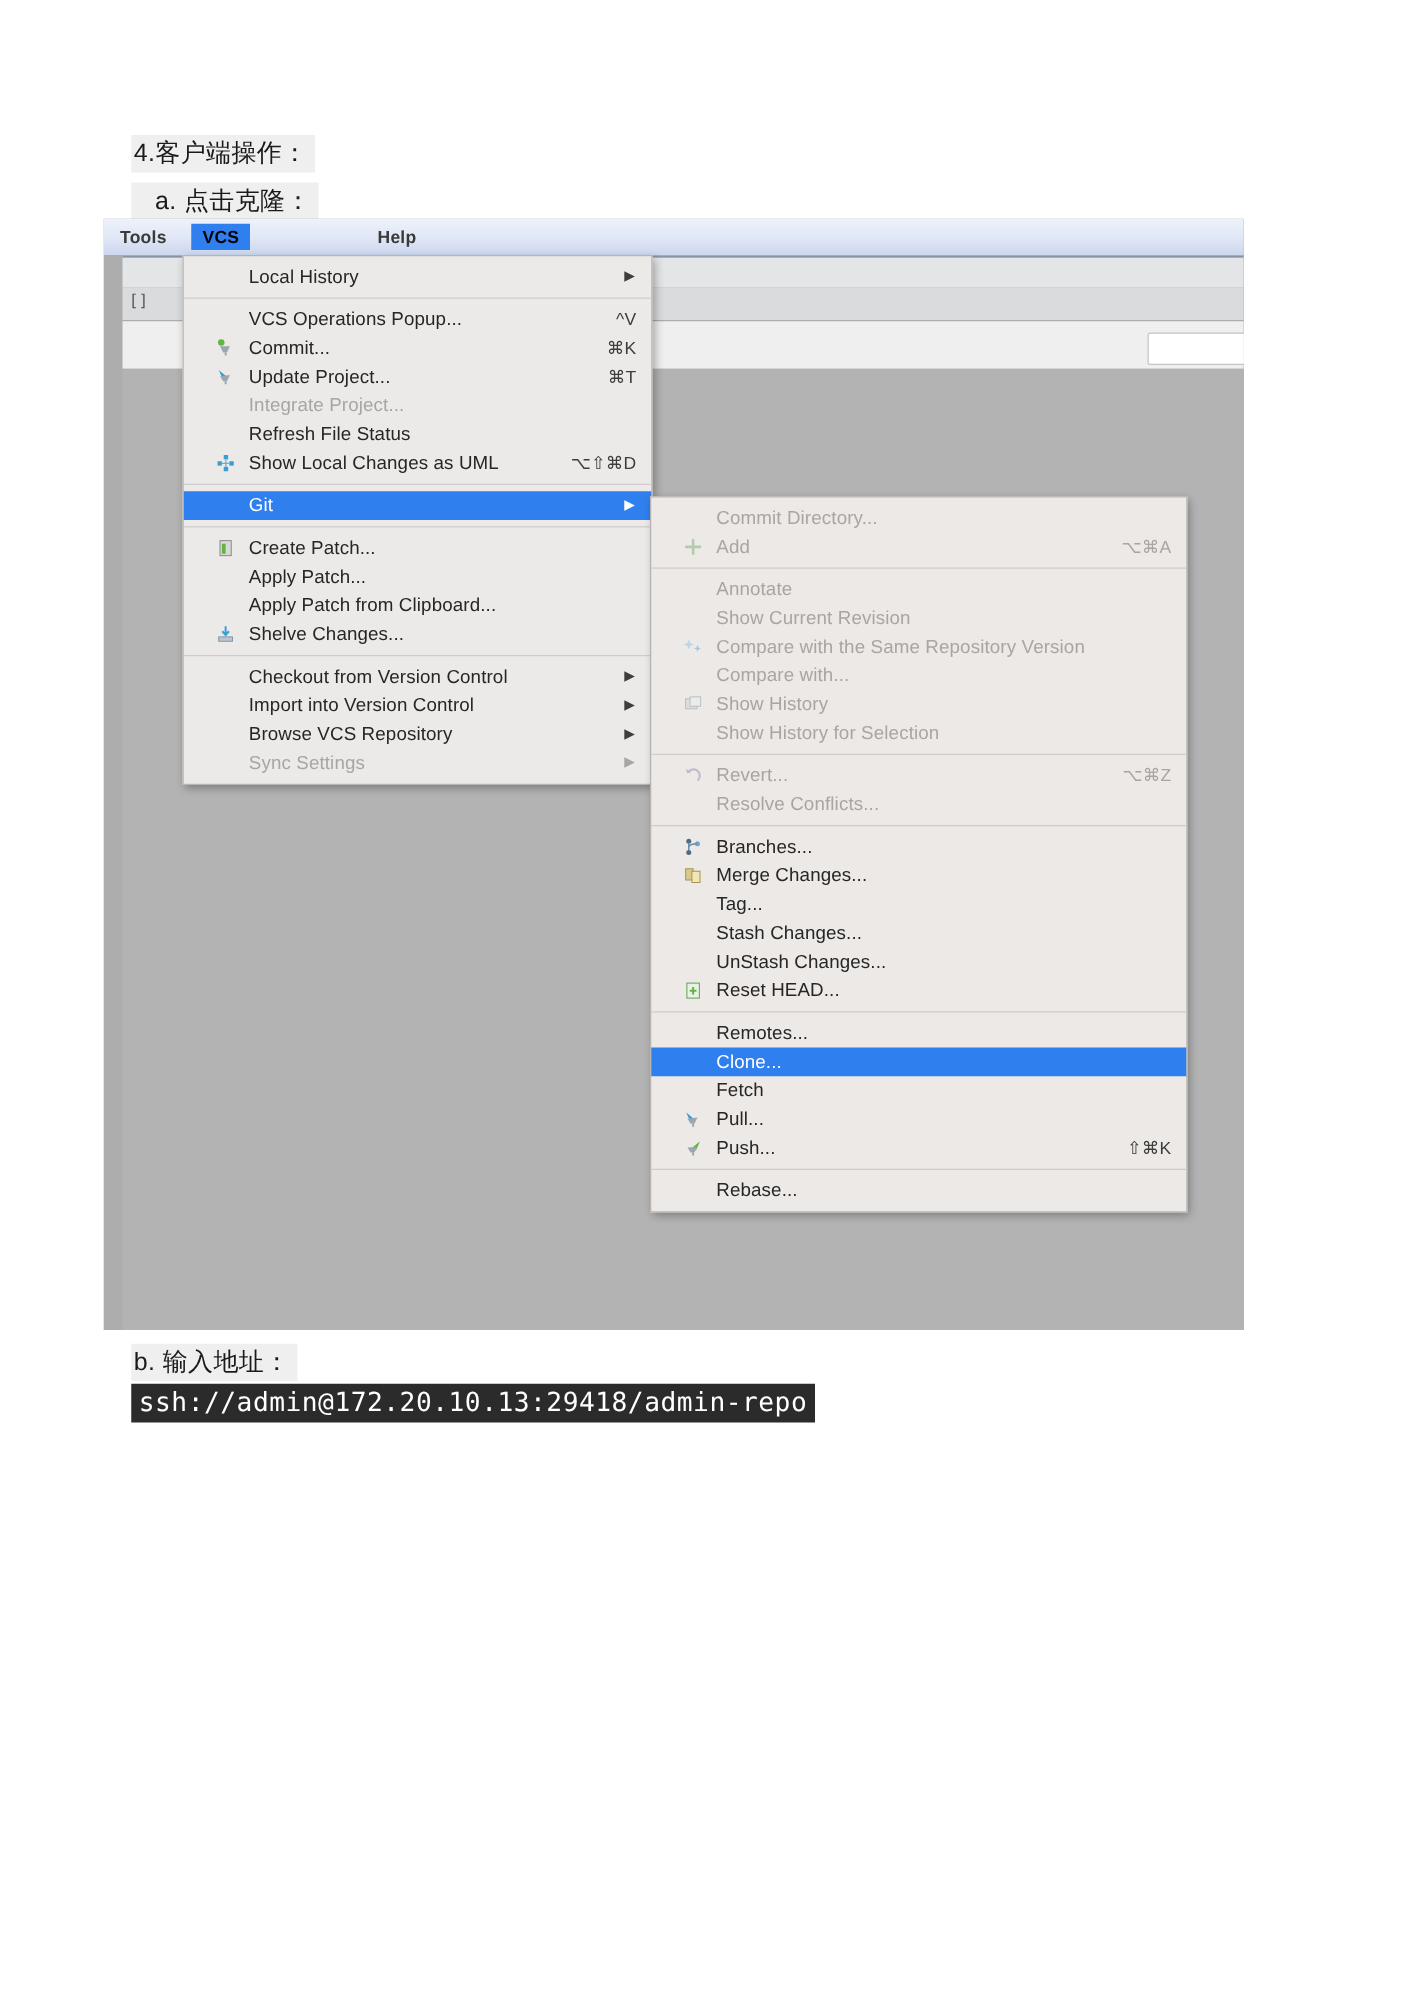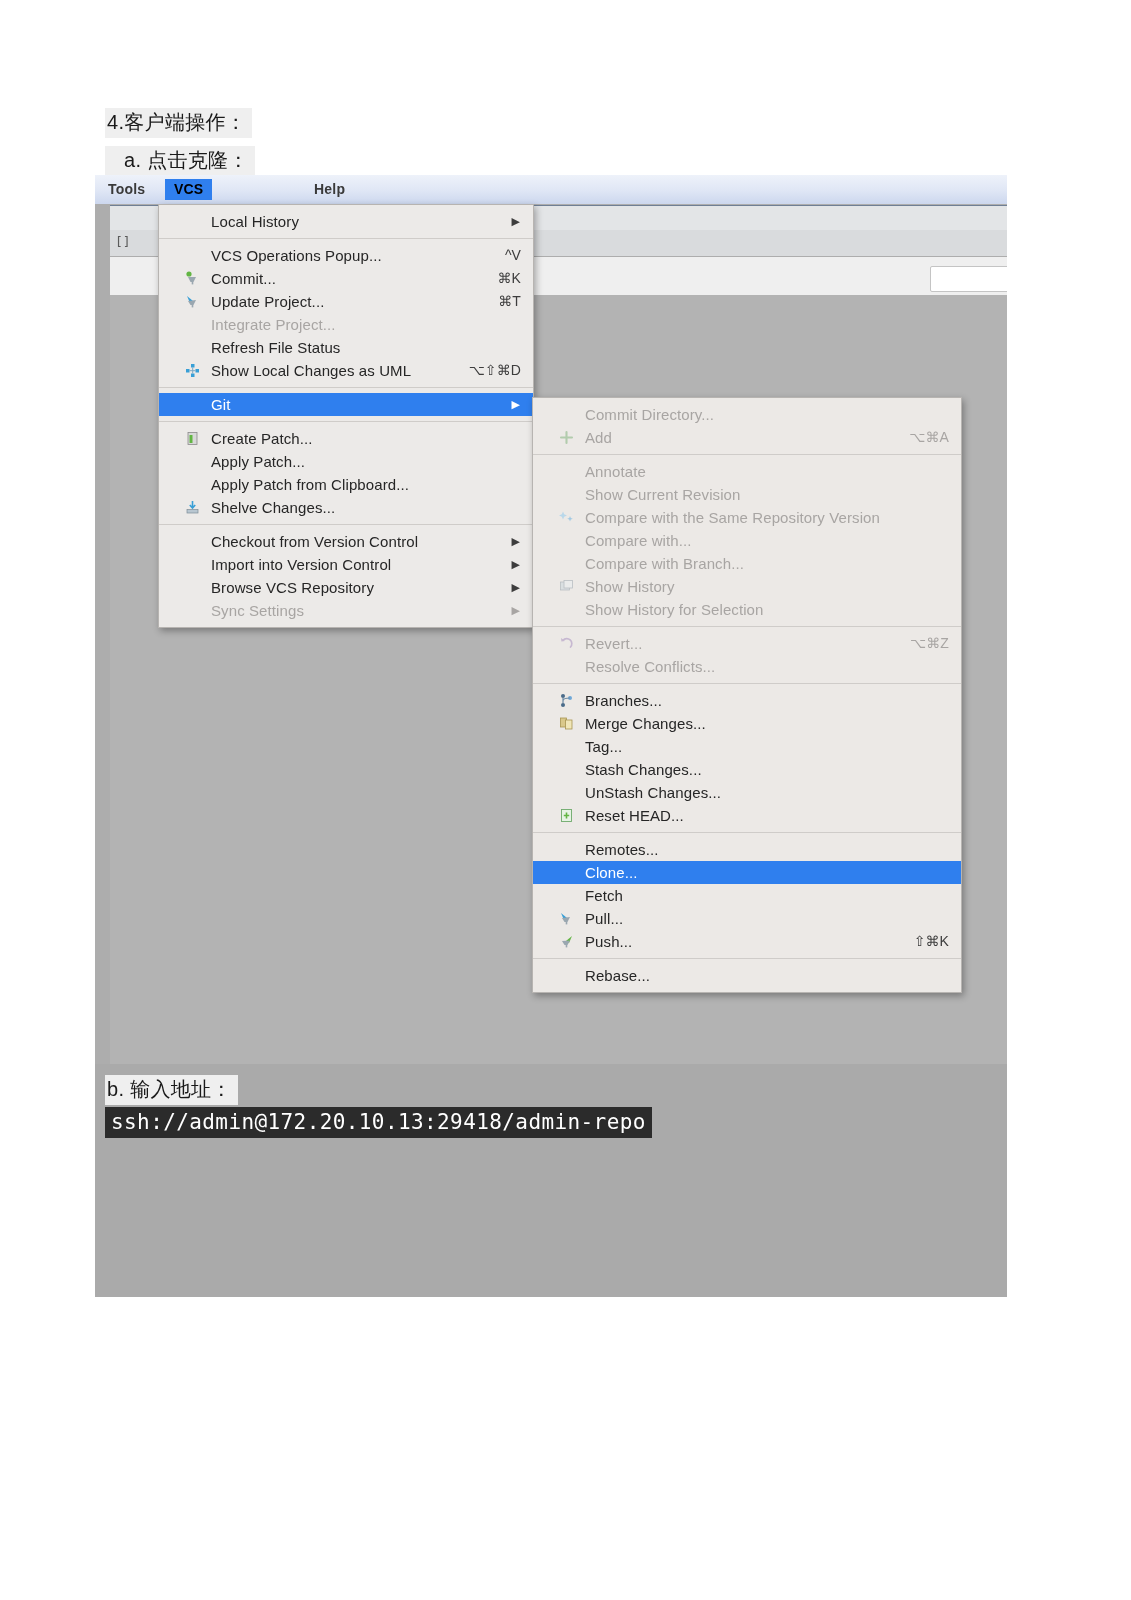--- a/index.html
+++ b/index.html
@@ -38,24 +38,24 @@
     font-family: "DejaVu Sans Mono", "Liberation Mono", monospace;
     font-size: 21px;
     letter-spacing: 0.4px;
     padding: 3px 6px 4px 6px;
     white-space: nowrap;
   }
 
   
   #ide-screenshot {
     position: absolute;
-    left: 95px;
+    left: 83px;
     top: 175px;
     width: 912px;
-    height: 1122px;
+    height: 889px;
     overflow: hidden;
     background: #aaaaaa;
   }
 
   
   #ide-menubar {
     position: absolute;
     left: 0; top: 0;
     width: 912px;
     height: 29px;
@@ -297,21 +297,20 @@
       <div class="menu-sep"></div>
       <div class="menu-item disabled"><span>Annotate</span></div>
       <div class="menu-item disabled"><span>Show Current Revision</span></div>
       <div class="menu-item disabled"><span class="mi-icon" style="opacity: 0.45;">
           <svg width="15" height="15" viewBox="0 0 15 15">
             <path d="M4 1.5 L5.2 4.3 L8 5.5 L5.2 6.7 L4 9.5 L2.8 6.7 L0 5.5 L2.8 4.3 Z" fill="#7fc4f0"></path>
             <path d="M11 6 L11.8 8 L13.8 8.8 L11.8 9.6 L11 11.6 L10.2 9.6 L8.2 8.8 L10.2 8 Z" fill="#4aa3e0"></path>
           </svg>
         </span><span>Compare with the Same Repository Version</span></div>
       <div class="menu-item disabled"><span>Compare with...</span></div>
-      <div class="menu-item disabled"><span>Compare with Branch...</span></div>
       <div class="menu-item disabled"><span class="mi-icon" style="opacity: 0.45;">
           <svg width="15" height="15" viewBox="0 0 15 15">
             <rect x="1.5" y="3" width="9" height="8" fill="#c6d3dd" stroke="#7d8d98" stroke-width="0.8"></rect>
             <rect x="5" y="1.5" width="8.5" height="7.5" fill="#e8eef3" stroke="#7d8d98" stroke-width="0.8"></rect>
           </svg>
         </span><span>Show History</span></div>
       <div class="menu-item disabled"><span>Show History for Selection</span></div>
       <div class="menu-sep"></div>
       <div class="menu-item disabled"><span class="mi-icon" style="opacity: 0.45;">
           <svg width="15" height="15" viewBox="0 0 15 15">

